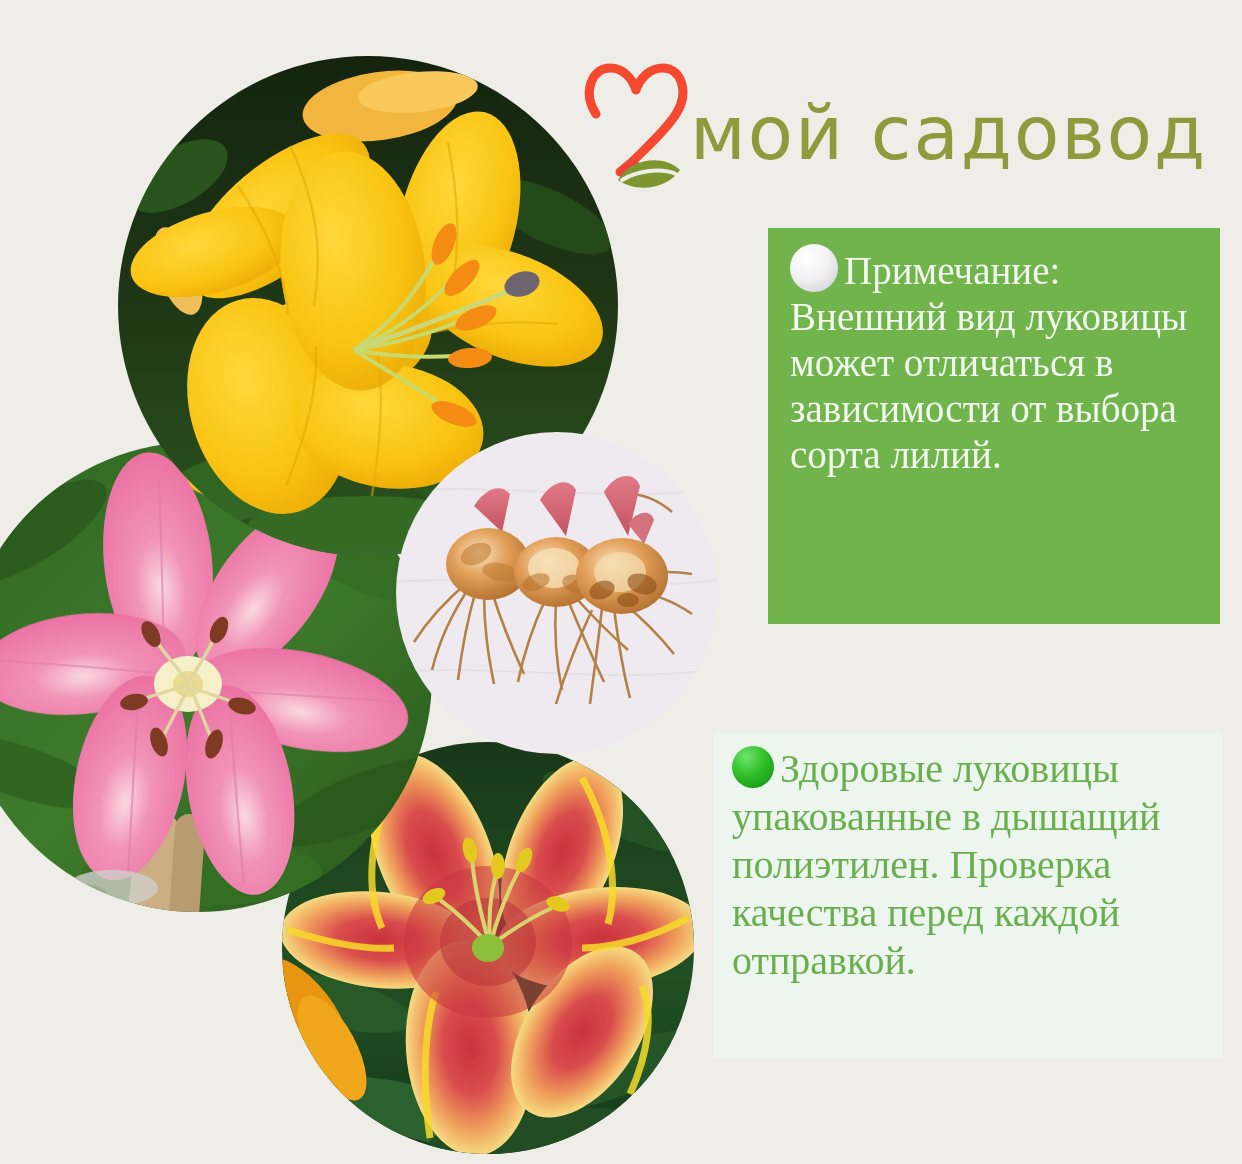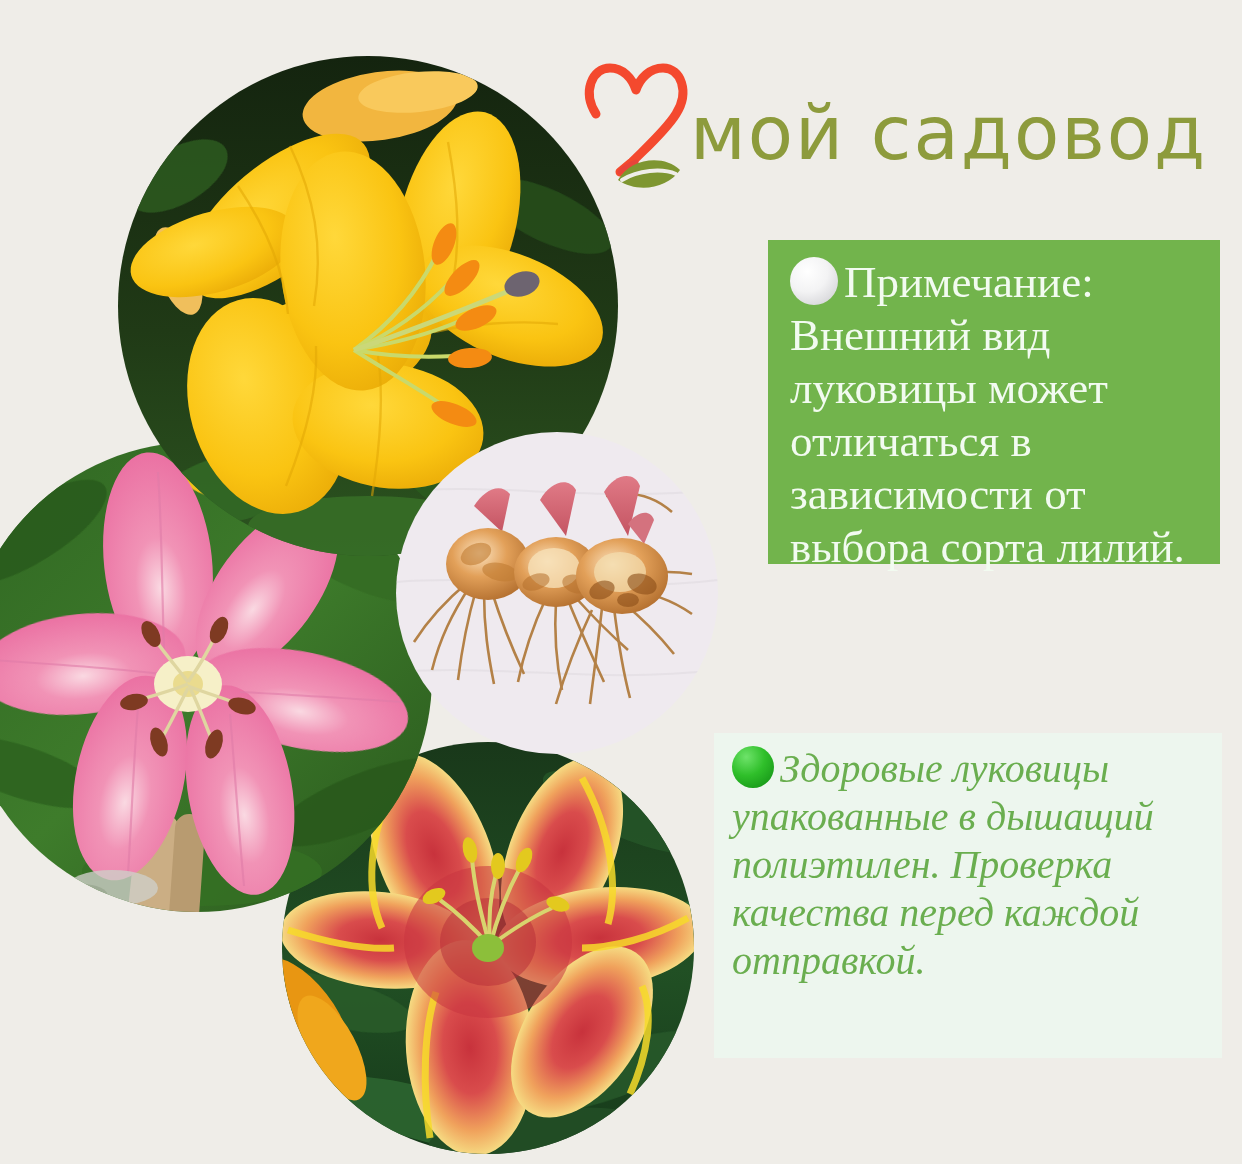--- a/index.html
+++ b/index.html
@@ -29,33 +29,32 @@
   .circle{position:absolute;border-radius:50%;overflow:hidden;}
   .circle svg{display:block;width:100%;height:100%;}
   #photo-yellow{left:118px;  top:56px;  width:500px; height:500px; z-index:3;}
   #photo-pink  {left:-38px;  top:442px; width:470px; height:470px; z-index:2;}
   #photo-bulbs {left:396px;  top:432px; width:322px; height:322px; z-index:4;}
   #photo-red   {left:282px;  top:742px; width:412px; height:412px; z-index:1;}
 
   
   .panel{position:absolute;box-sizing:border-box;}
   #note-panel{
-    left:768px; top:240px; width:452px; height:324px;
+    left:768px; top:228px; width:452px; height:396px;
     background:#72B44C; color:#F2FBF0;
     padding:16px 22px 10px 22px;
-    font-size:45px; line-height:1.18;
+    font-size:39px; line-height:1.18;
     z-index:6;
   }
   #healthy-panel{
     left:714px; top:733px; width:508px; height:325px;
     background:#EDF6EE; color:#6AAE4F;
     padding:12px 18px 10px 18px;
     font-size:40px; line-height:1.20;
     z-index:6;
-    font-style:italic;
   }
   .bullet{display:inline-block;vertical-align:-8px;margin-right:6px;}
   .bullet.white{
     width:48px;height:48px;border-radius:50%;
     background:radial-gradient(circle at 36% 30%, #ffffff 0%, #f3f3f4 45%, #c9c9cd 100%);
   }
   .bullet.green{
     width:42px;height:42px;border-radius:50%;
     background:radial-gradient(circle at 34% 26%, #6ee36a 0%, #2fbf2a 45%, #0f8a12 100%);
     vertical-align:-6px;

